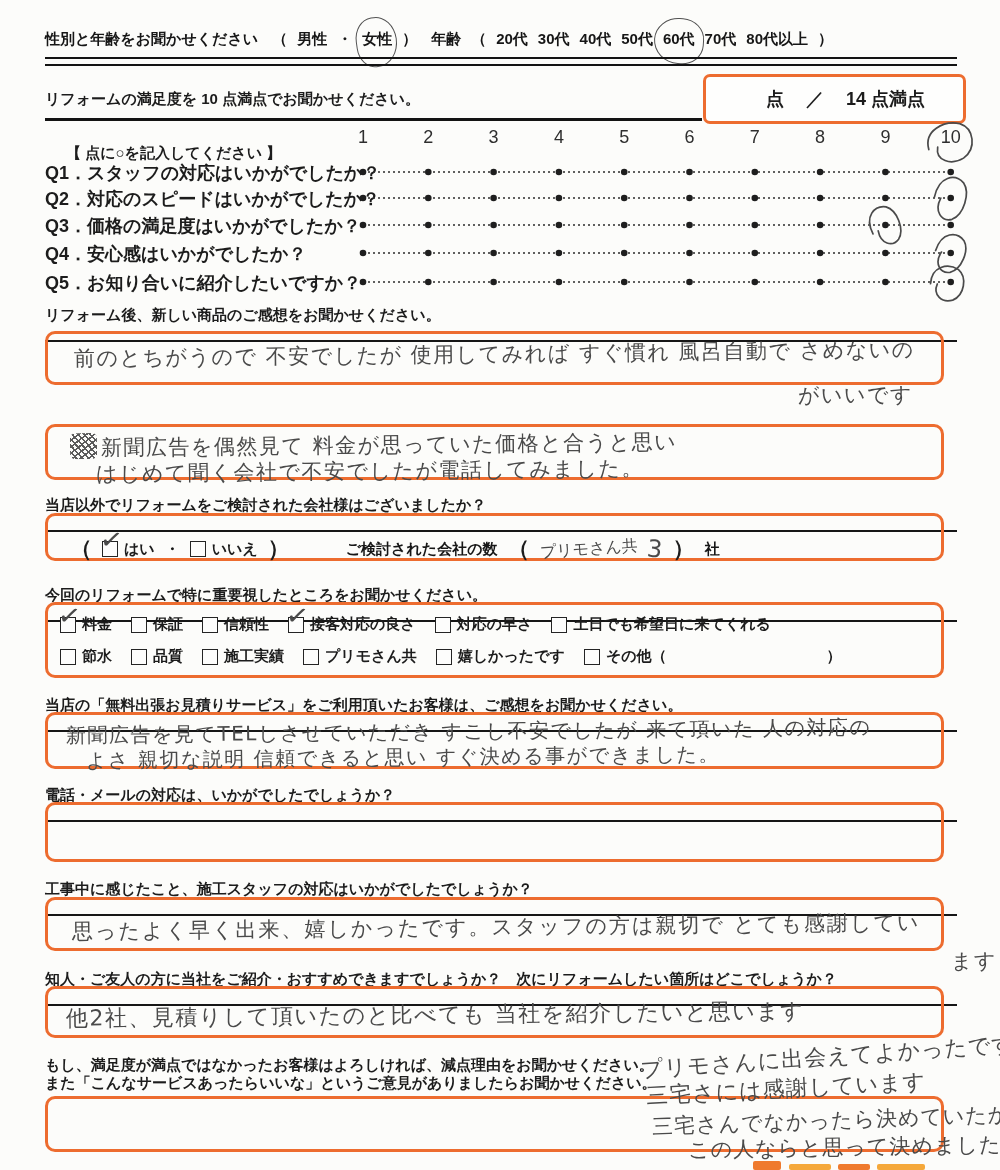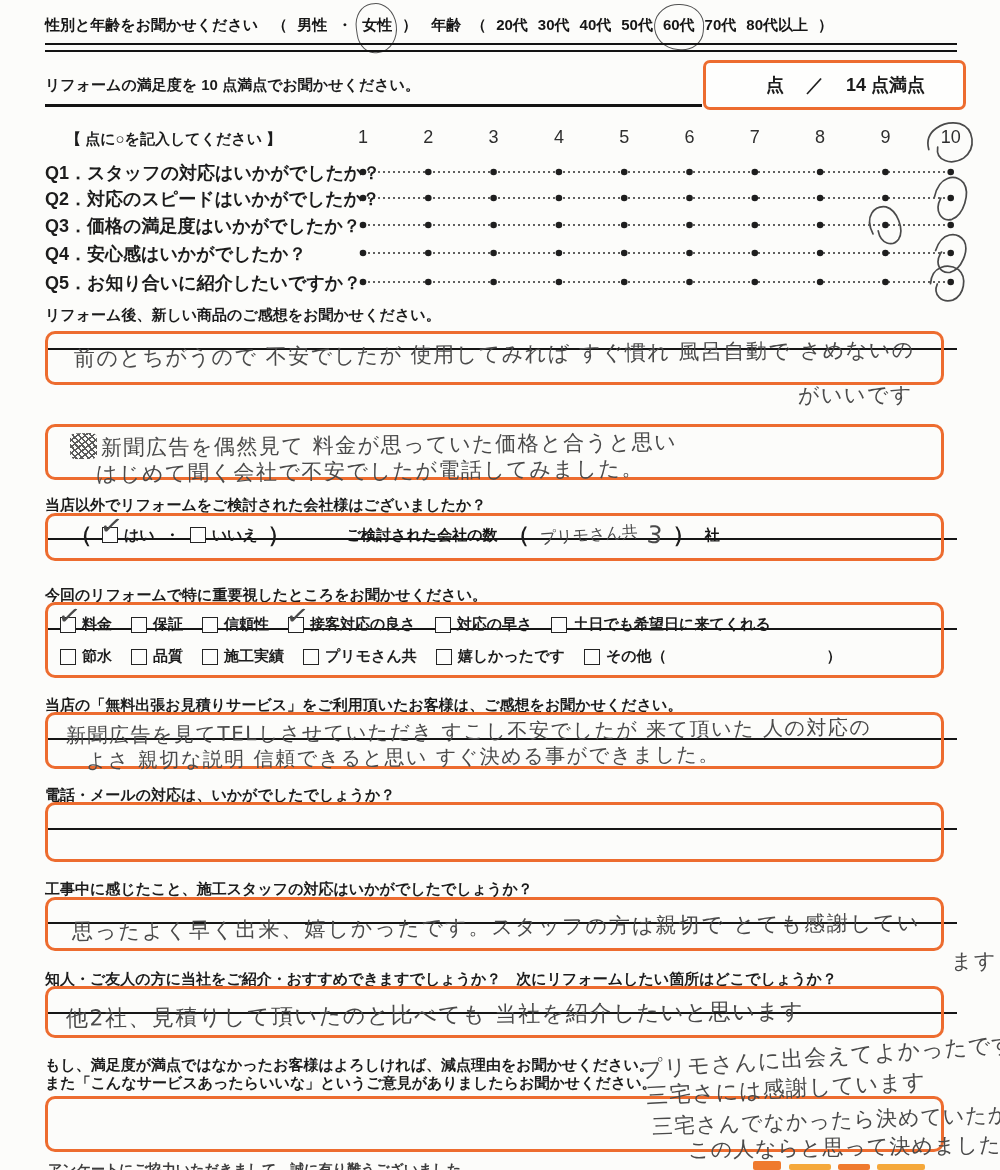--- a/index.html
+++ b/index.html
@@ -1,42 +1,42 @@
 <!DOCTYPE html>
 <html><head>
 <meta charset="utf-8">
 <style>
   html,body{margin:0;padding:0;background:#e9e9e7;}
   .stage{
     position:relative;width:1000px;height:1170px;margin:0 auto;
     background:#fcfcfa;overflow:hidden;
     font-family:"Liberation Sans","DejaVu Sans",sans-serif;color:#1c1c1c;
   }
-  .abs{position:absolute;}
+  .abs{position:absolute;margin-top:14px;}
   .printed{font-weight:bold;font-size:15px;color:#161616;}
   .pen{font-family:"DejaVu Sans",sans-serif;color:#4a4a4a;white-space:nowrap;}
   
   .demo-row{top:16px;left:45px;display:flex;align-items:baseline;gap:14px;white-space:nowrap;}
   .demo-group{display:flex;align-items:baseline;gap:10px;}
   .circ-f{position:relative;display:inline-block;}
   .circ-f::after{content:'';position:absolute;inset:-13px -5px -18px -6px;border:1.8px solid #525252;border-radius:48% 52% 55% 45%;transform:rotate(-8deg);}
   .circ-age{position:relative;display:inline-block;}
   .circ-age::after{content:'';position:absolute;inset:-12px -9px -15px -9px;border:1.8px solid #525252;border-radius:52% 48% 46% 54%;transform:rotate(4deg);}
   .dbl-line{top:43px;left:45px;width:912px;height:5px;border-top:2.5px solid #131313;border-bottom:2px solid #131313;}
   
   .sat-head{top:76px;left:45px;width:657px;font-weight:bold;font-size:15px;border-bottom:3px solid #131313;padding-bottom:9px;}
   .score-box{top:60px;left:703px;width:263px;height:50px;border:3.5px solid #ed6c2f;border-radius:7px;box-sizing:border-box;display:flex;align-items:center;justify-content:center;gap:22px;background:#fefefd;}
   .score-box span{font-weight:bold;font-size:18px;}
   
   .rate-instr{top:130px;left:66px;font-weight:bold;font-size:15px;}
   .scale-num{position:absolute;width:44px;text-align:center;font-size:18px;color:#2e2e2e;top:127px;}
   .q-label{position:absolute;left:45px;font-weight:bold;font-size:18px;white-space:nowrap;}
   svg.overlay{position:absolute;top:0;left:0;pointer-events:none;}
   
-  .sec-head{position:absolute;left:45px;width:912px;font-weight:bold;font-size:15px;border-bottom:2px solid #161616;padding-bottom:23px;white-space:nowrap;}
+  .sec-head{position:absolute;left:45px;width:912px;font-weight:bold;font-size:15px;border-bottom:2px solid #161616;padding-bottom:15px;white-space:nowrap;}
   .sec-head-plain{position:absolute;left:45px;width:912px;font-weight:bold;font-size:15px;white-space:nowrap;}
   .obox{position:absolute;left:45px;width:899px;border:3.5px solid #ed6c2f;border-radius:10px;box-sizing:border-box;background:transparent;}
   .hw{position:absolute;font-size:21px;letter-spacing:1.5px;transform:rotate(-0.6deg);}
   .hw-sm{font-size:20px;}
   
   .cb-row{position:absolute;display:flex;align-items:center;gap:19px;white-space:nowrap;}
   .cb-item{display:flex;align-items:center;gap:6px;}
   .cb{position:relative;width:14px;height:14px;border:1.9px solid #242424;background:#fdfdfc;flex:0 0 auto;}
   .tick{position:absolute;left:-3px;top:-16px;font-size:27px;line-height:1;color:#4a4a4a;transform:rotate(9deg);font-family:"DejaVu Sans",sans-serif;}
   .cb-lab{font-weight:bold;font-size:15px;}

